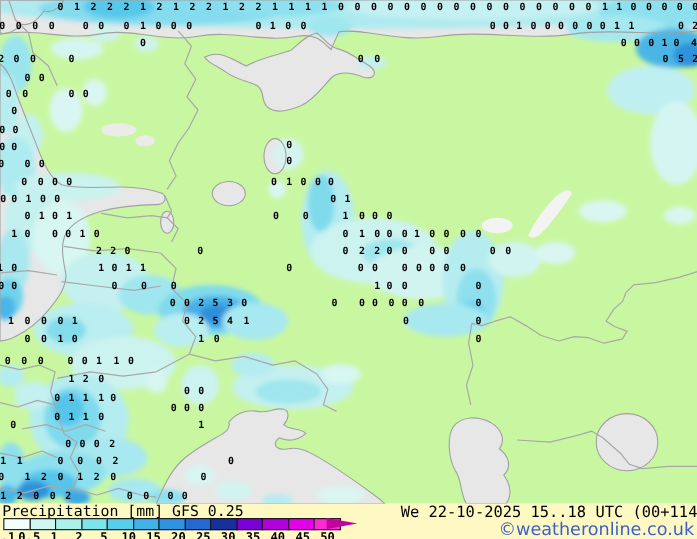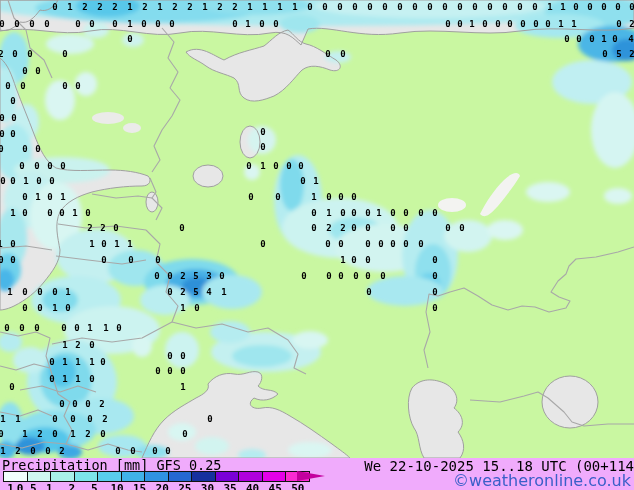--- a/index.html
+++ b/index.html
@@ -1,21 +1,21 @@
 <!DOCTYPE html>
 <html><head>
 <meta charset="utf-8">
 <style>
   html,body{margin:0;padding:0;background:#ffffff;}
   #frame{position:relative;width:634px;height:490px;overflow:hidden;background:#fff;
          font-family:"DejaVu Sans Mono", monospace;}
   #map{position:absolute;left:0;top:0;width:634px;height:458px;}
   svg text.gv{font-family:"DejaVu Sans Mono", monospace;font-size:9px;font-weight:700;
               fill:#000;text-anchor:middle;}
-  #footer{position:absolute;left:0;top:458px;width:634px;height:32px;background:#f0abfc;}
+  #footer{position:absolute;left:0;top:458px;width:634px;height:32px;background:#fef9c3;}
   #legend-title{position:absolute;left:2px;top:-1px;font-size:13.5px;color:#000;white-space:pre;}
   #timestamp{position:absolute;right:0px;top:0px;font-size:14px;color:#000;white-space:pre;}
   #copyright{position:absolute;right:3px;top:13px;font-size:16px;color:#3a5fc8;
              font-family:"DejaVu Sans", sans-serif;text-decoration:none;}
   #legend-bar{position:absolute;left:3px;top:13px;height:11px;display:flex;}
   .cell{width:22.5px;height:9px;border:1px solid #111;margin-left:-1px;}
   .cell:first-child{margin-left:0;}
   #legend-arrow{position:absolute;left:297px;top:13px;width:0;height:0;
                 border-top:5.5px solid transparent;border-bottom:5.5px solid transparent;
                 border-left:28px solid #c4009e;}

